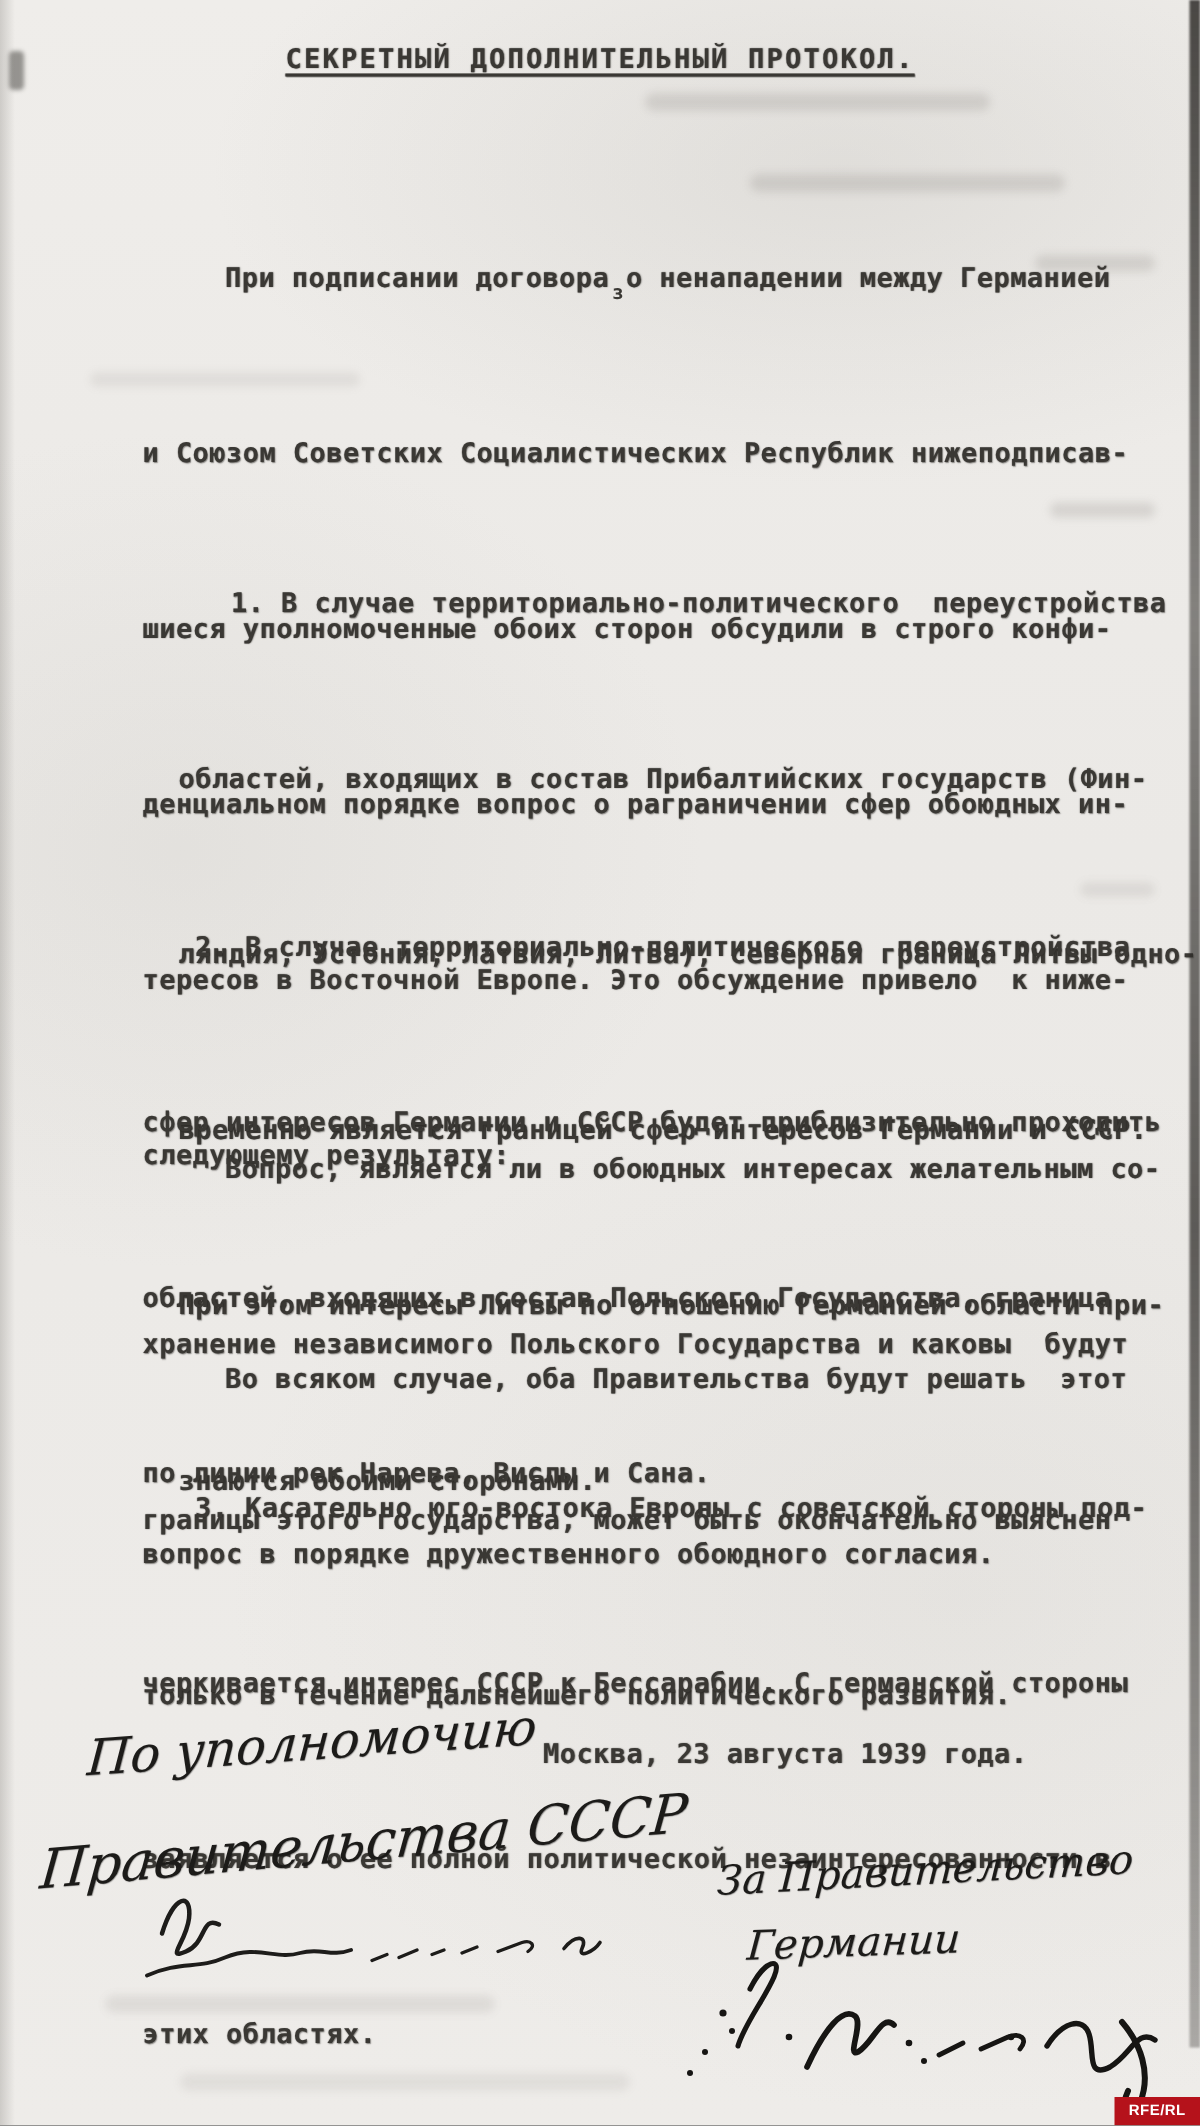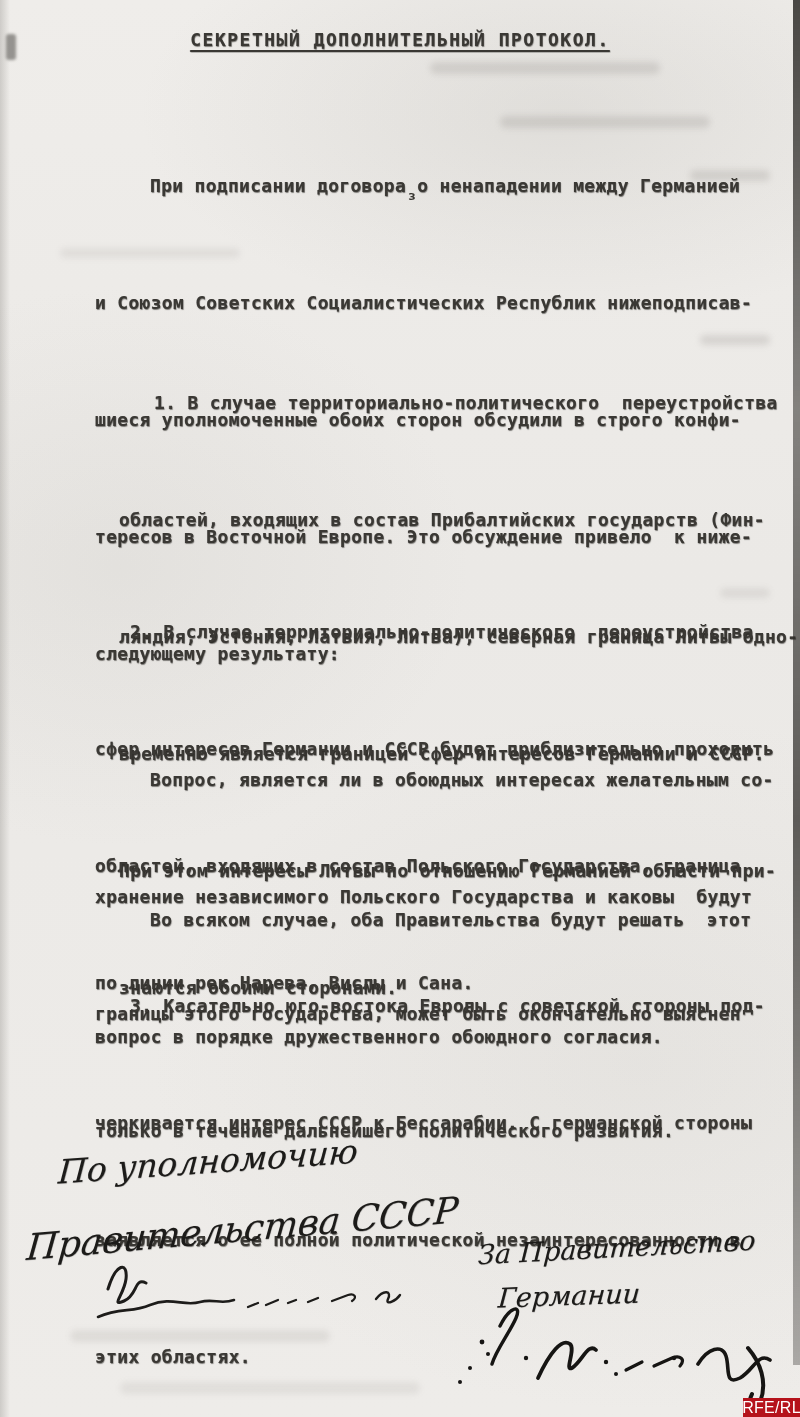--- a/index.html
+++ b/index.html
@@ -76,21 +76,21 @@
   .s7{top:1382px;left:120px;width:300px;height:12px;opacity:.6;}
   .s8{top:588px;left:720px;width:50px;height:10px;opacity:.7;}
   .corner-mark{position:absolute;top:34px;left:6px;width:10px;height:26px;background:rgba(60,58,54,0.5);filter:blur(1.5px);border-radius:3px;}
   
   .badge{
     position:absolute;right:0;bottom:0;
     width:57px;height:19px;
     background:#b5121b;
     color:#fff;
     font-family:"Liberation Sans","DejaVu Sans",sans-serif;
-    font-weight:normal;font-size:16px;
+    font-weight:bold;font-size:10px;
     display:flex;align-items:center;justify-content:center;
     letter-spacing:0.3px;
   }
 </style>
 </head>
 <body>
 
 <div class="page">
 
   <div class="corner-mark"></div>
@@ -102,20 +102,21 @@
   <div class="smudge s6"></div>
   <div class="smudge s7"></div>
   <div class="smudge s8"></div>
 
   <div class="tw title">СЕКРЕТНЫЙ ДОПОЛНИТЕЛЬНЫЙ ПРОТОКОЛ.</div>
 
   <div class="para tw" style="top:88px;">
     <span class="line ind55">При подписании договора о ненападении между Германией</span>
     <span class="line">и Союзом Советских Социалистических Республик нижеподписав-</span>
     <span class="line">шиеся уполномоченные обоих сторон обсудили в строго конфи-</span>
+    <span class="line">денциальном порядке вопрос о раграничении сфер обоюдных ин-</span>
     <span class="line">тересов в Восточной Европе. Это обсуждение привело  к ниже-</span>
     <span class="line">следующему результату:</span>
   </div>
   <span class="sup-correction">з</span>
 
   <div class="para tw" style="top:305px;margin-left:24px;">
     <span class="line ind35">1. В случае территориально-политического  переустройства</span>
     <span class="line">областей, входящих в состав Прибалтийских государств (Фин-</span>
     <span class="line">ляндия, Эстония, Латвия, Литва), северная граница Литвы одно-</span>
     <span class="line">временно является границей сфер интересов Германии и СССР.</span>
@@ -143,20 +144,21 @@
   </div>
 
   <div class="para tw" style="top:908px;">
     <span class="line ind35">3. Касательно юго-востока Европы с советской стороны под-</span>
     <span class="line">черкивается интерес СССР к Бессарабии. С германской стороны</span>
     <span class="line">заявляется о ее полной политической незаинтересованности в</span>
     <span class="line">этих областях.</span>
   </div>
 
 
+  <div class="tw" style="top:1150px;left:362px;">Москва, 23 августа 1939 года.</div>
 
   <div class="hand hw-left-1">По уполномочию</div>
   <div class="hand hw-left-2">Правительства СССР</div>
   <svg class="scrawl" style="top:1255px;left:80px;" width="340" height="75" viewBox="0 0 340 75">
     <g fill="none" stroke="#1d1c1a" stroke-linecap="round">
       <path stroke-width="3" d="M28,34 C36,8 48,6 46,24 C44,40 30,52 44,46 C58,40 54,22 66,28"></path>
       <path stroke-width="2.6" d="M18,62 C40,52 52,58 70,50 C92,41 104,52 120,47 C134,43 140,50 154,45"></path>
       <path stroke-width="2.2" d="M168,52 l10,-4 m8,2 l12,-5 m10,3 l8,-3 m12,2 l10,-4 m14,3 l16,-6 c6,-2 10,2 4,6"></path>
       <path stroke-width="2.4" d="M296,44 c8,-10 16,-8 12,0 c-3,7 8,2 12,-4"></path>
     </g>

